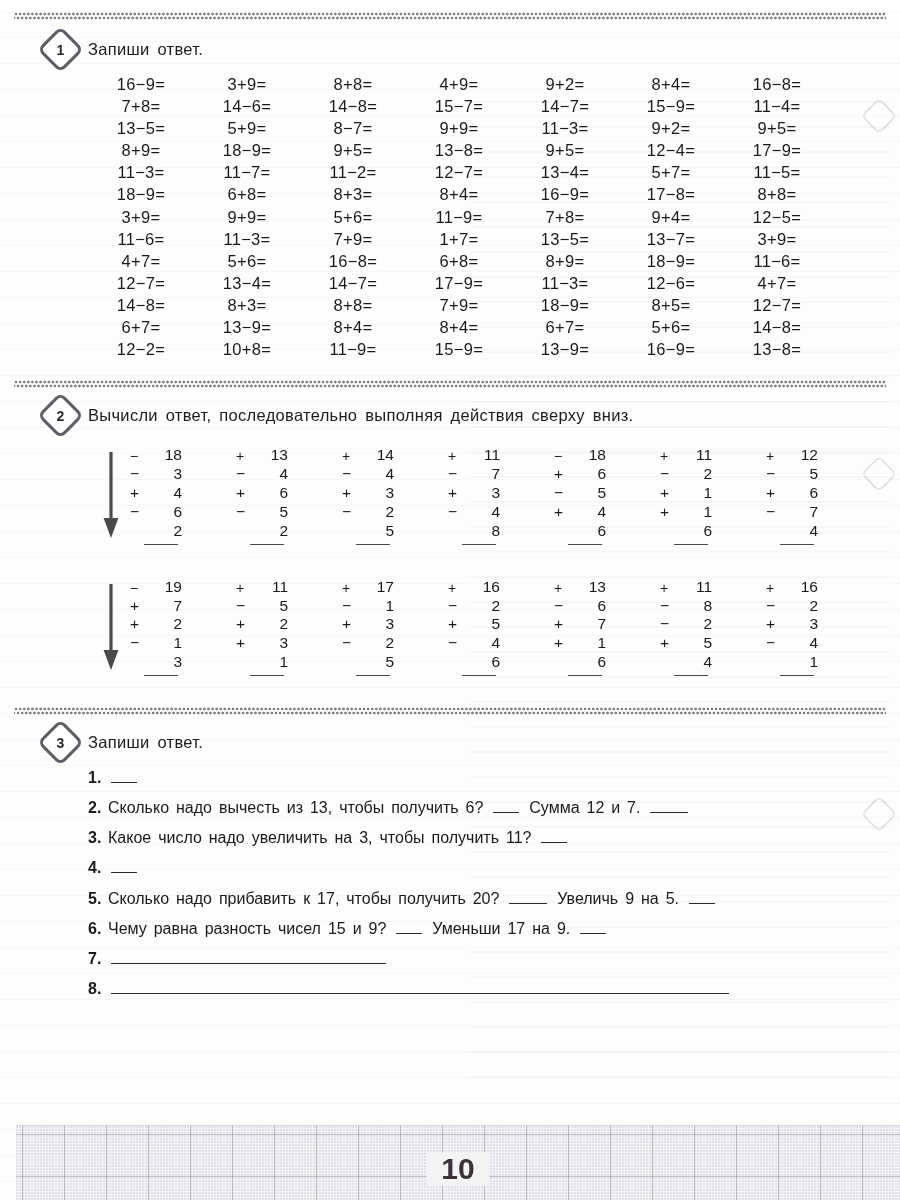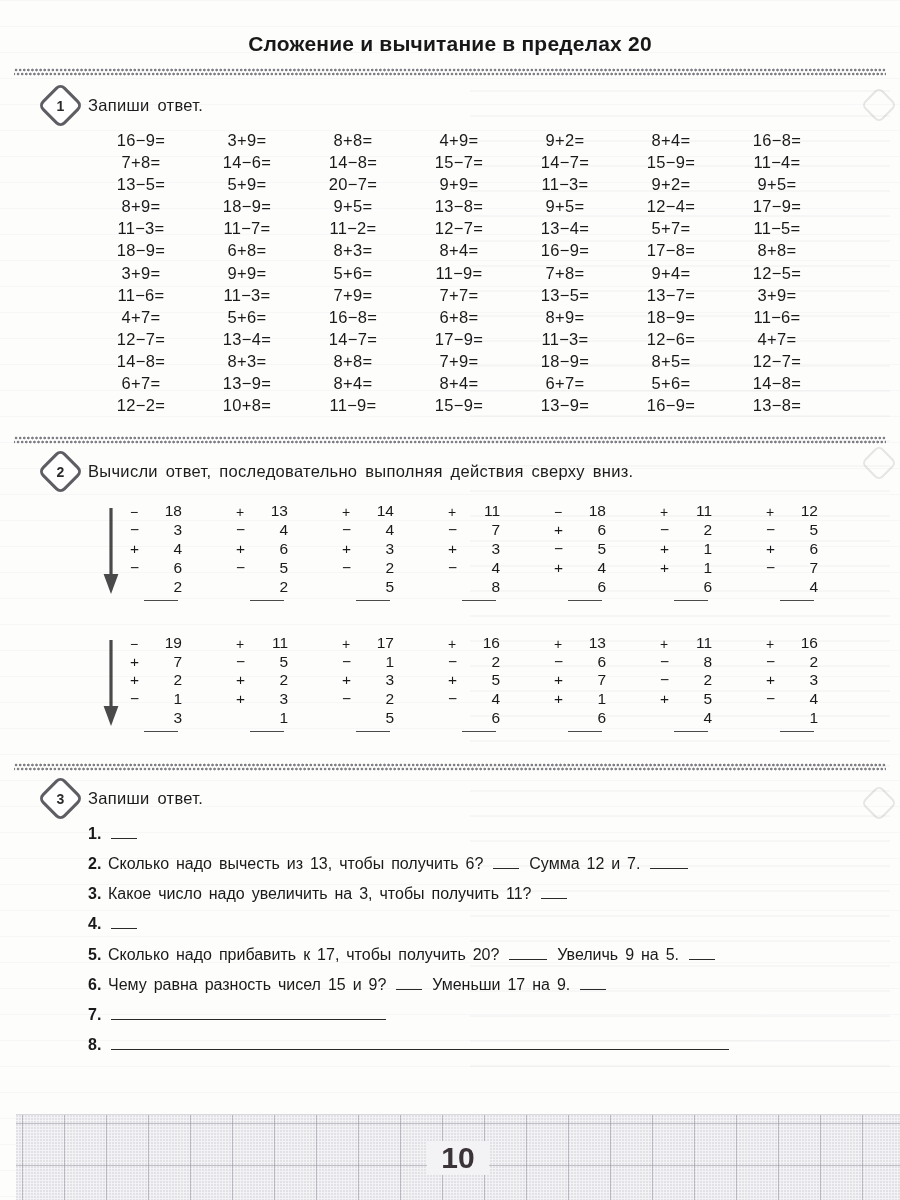--- a/index.html
+++ b/index.html
@@ -231,21 +231,20 @@
 
 <div class="page">
 
   <div class="ghost"></div>
   <div class="ghost2"></div>
 
   <div class="edge-mark" style="top:92px;"></div>
   <div class="edge-mark" style="top:450px;"></div>
   <div class="edge-mark" style="top:790px;"></div>
 
-  <div class="title">Сложение и вычитание в пределах 20</div>
   <div class="divider"></div>
 
   <div class="ex-head" style="margin-top:12px;">
     <div class="badge">
       <span>1</span>
     </div>
     <div class="ex-title">Запиши  ответ.</div>
   </div>
   <div class="grid1" id="grid1">
       <div class="cell">16−9=</div>
@@ -257,21 +256,21 @@
       <div class="cell">16−8=</div>
       <div class="cell">7+8=</div>
       <div class="cell">14−6=</div>
       <div class="cell">14−8=</div>
       <div class="cell">15−7=</div>
       <div class="cell">14−7=</div>
       <div class="cell">15−9=</div>
       <div class="cell">11−4=</div>
       <div class="cell">13−5=</div>
       <div class="cell">5+9=</div>
-      <div class="cell">20−7=</div>
+      <div class="cell">8−7=</div>
       <div class="cell">9+9=</div>
       <div class="cell">11−3=</div>
       <div class="cell">9+2=</div>
       <div class="cell">9+5=</div>
       <div class="cell">8+9=</div>
       <div class="cell">18−9=</div>
       <div class="cell">9+5=</div>
       <div class="cell">13−8=</div>
       <div class="cell">9+5=</div>
       <div class="cell">12−4=</div>
@@ -293,21 +292,21 @@
       <div class="cell">3+9=</div>
       <div class="cell">9+9=</div>
       <div class="cell">5+6=</div>
       <div class="cell">11−9=</div>
       <div class="cell">7+8=</div>
       <div class="cell">9+4=</div>
       <div class="cell">12−5=</div>
       <div class="cell">11−6=</div>
       <div class="cell">11−3=</div>
       <div class="cell">7+9=</div>
-      <div class="cell">7+7=</div>
+      <div class="cell">1+7=</div>
       <div class="cell">13−5=</div>
       <div class="cell">13−7=</div>
       <div class="cell">3+9=</div>
       <div class="cell">4+7=</div>
       <div class="cell">5+6=</div>
       <div class="cell">16−8=</div>
       <div class="cell">6+8=</div>
       <div class="cell">8+9=</div>
       <div class="cell">18−9=</div>
       <div class="cell">11−6=</div>

